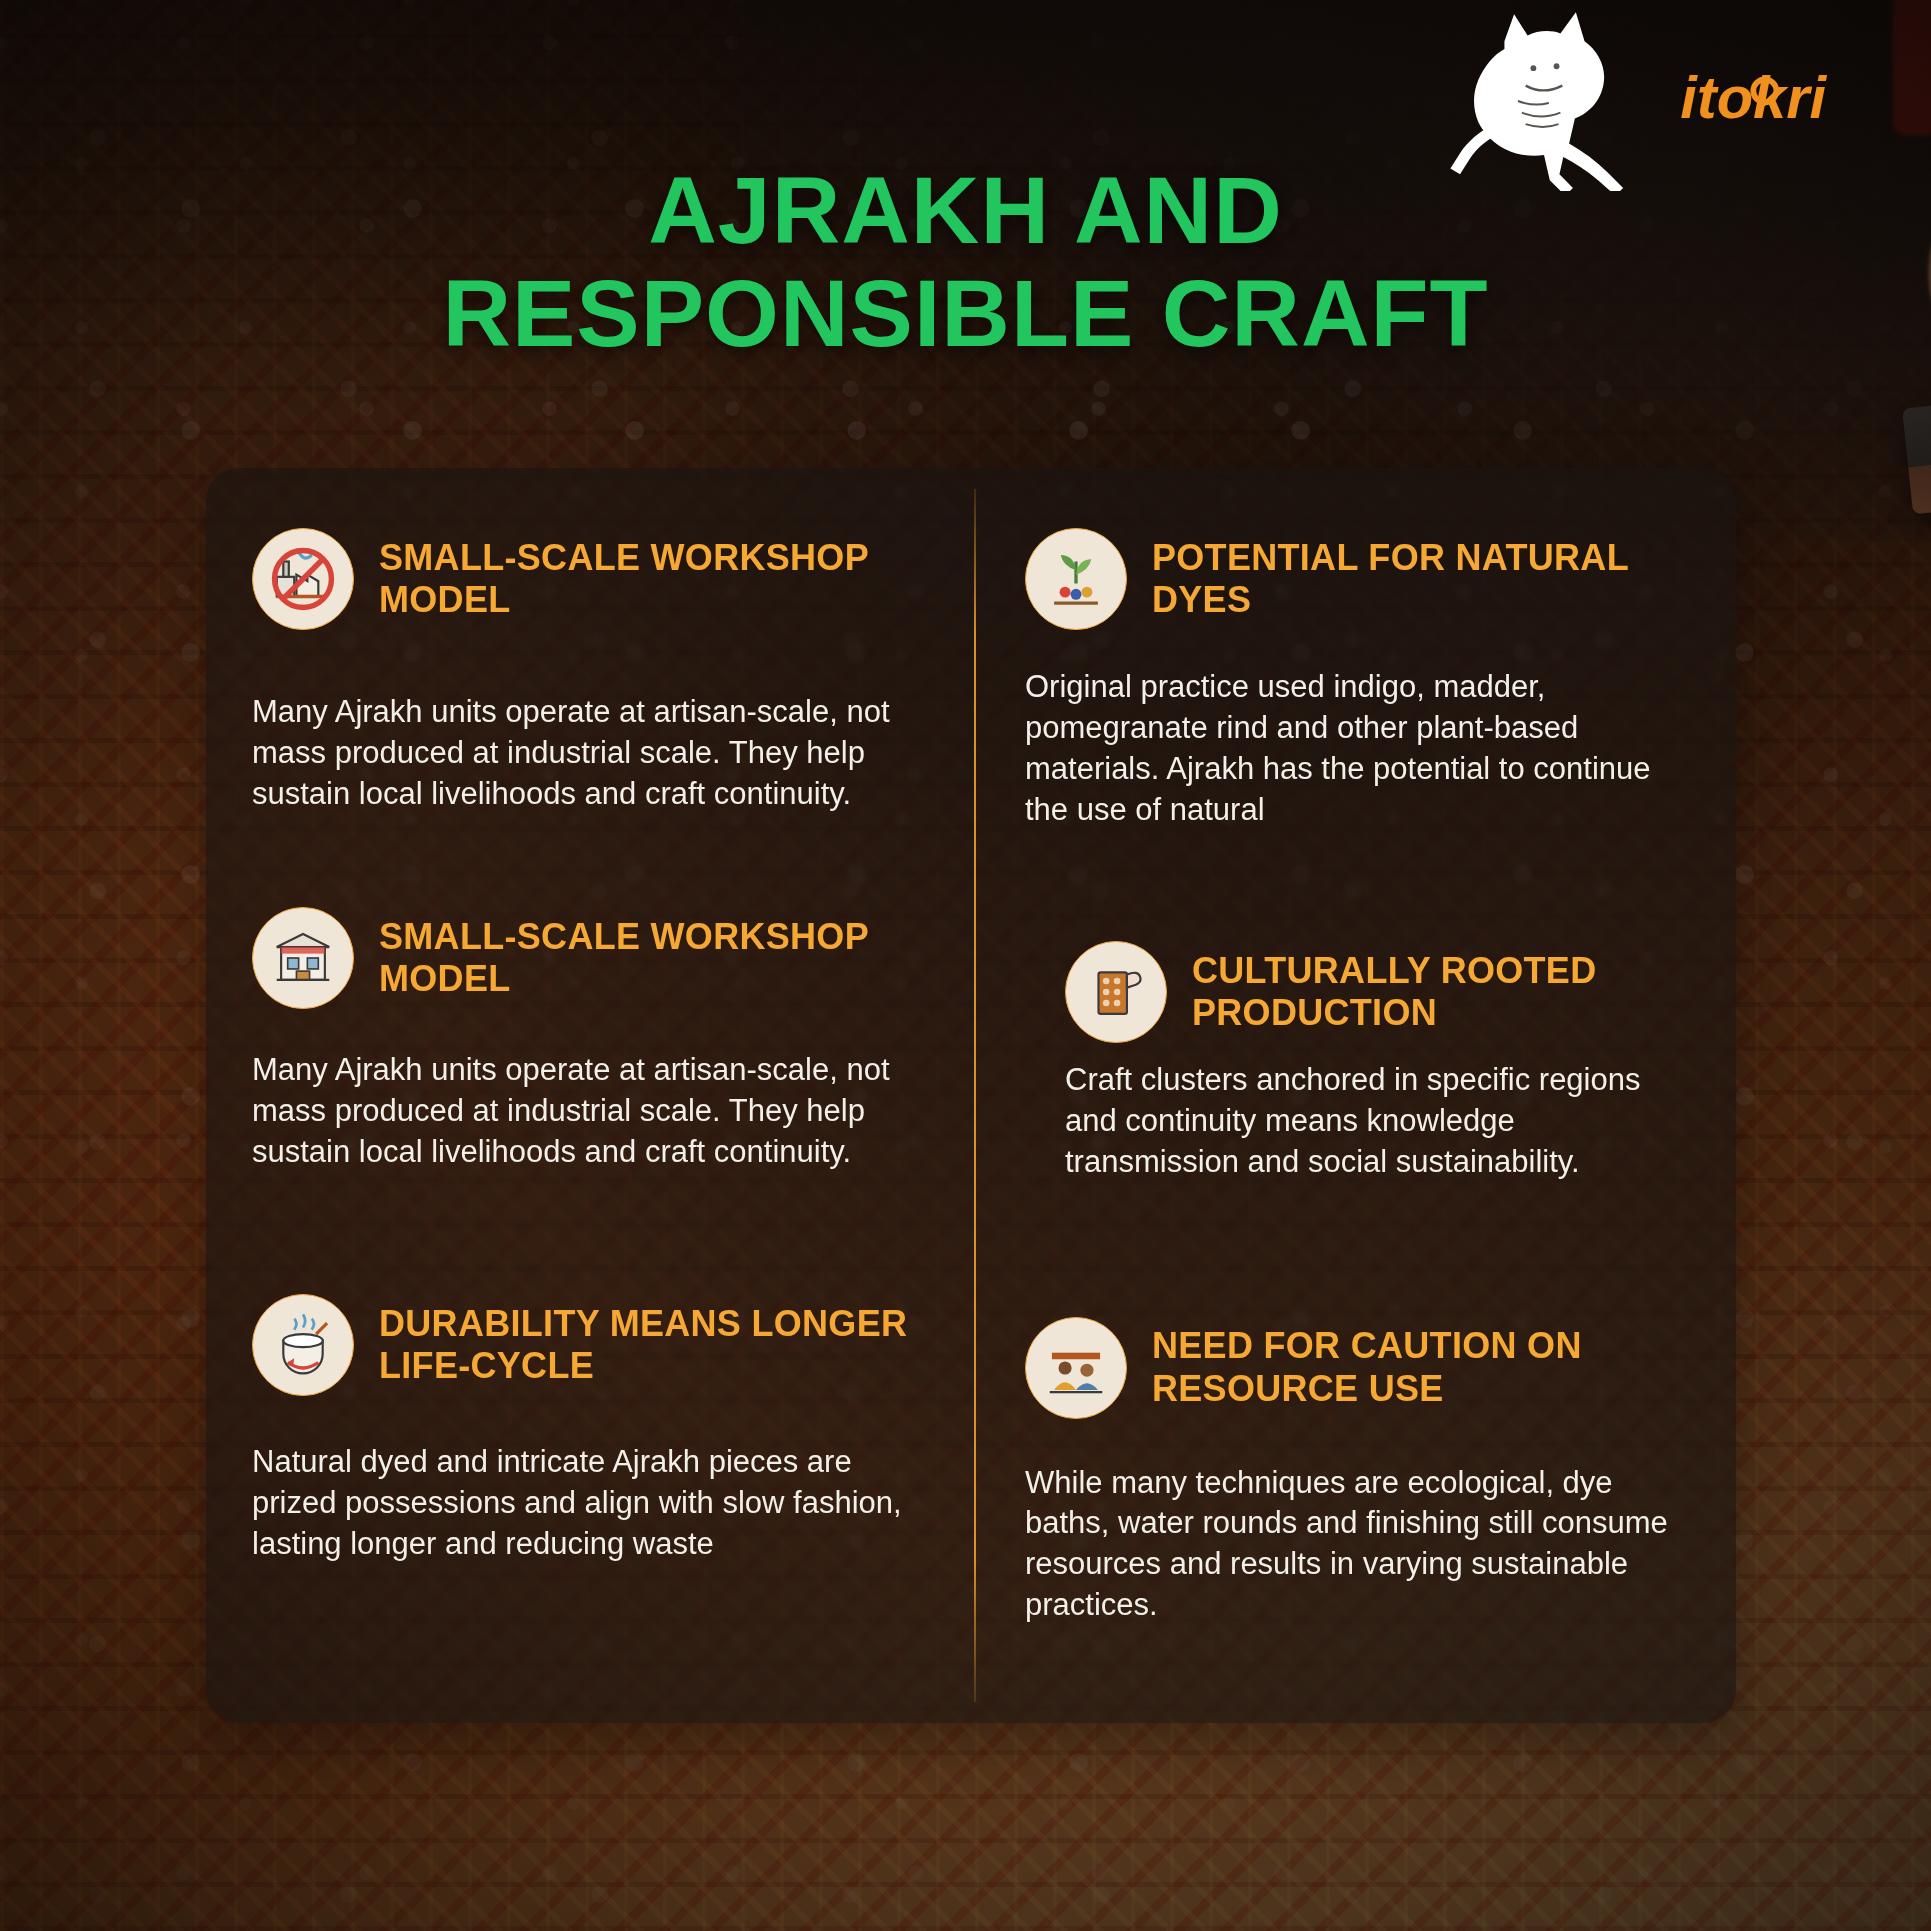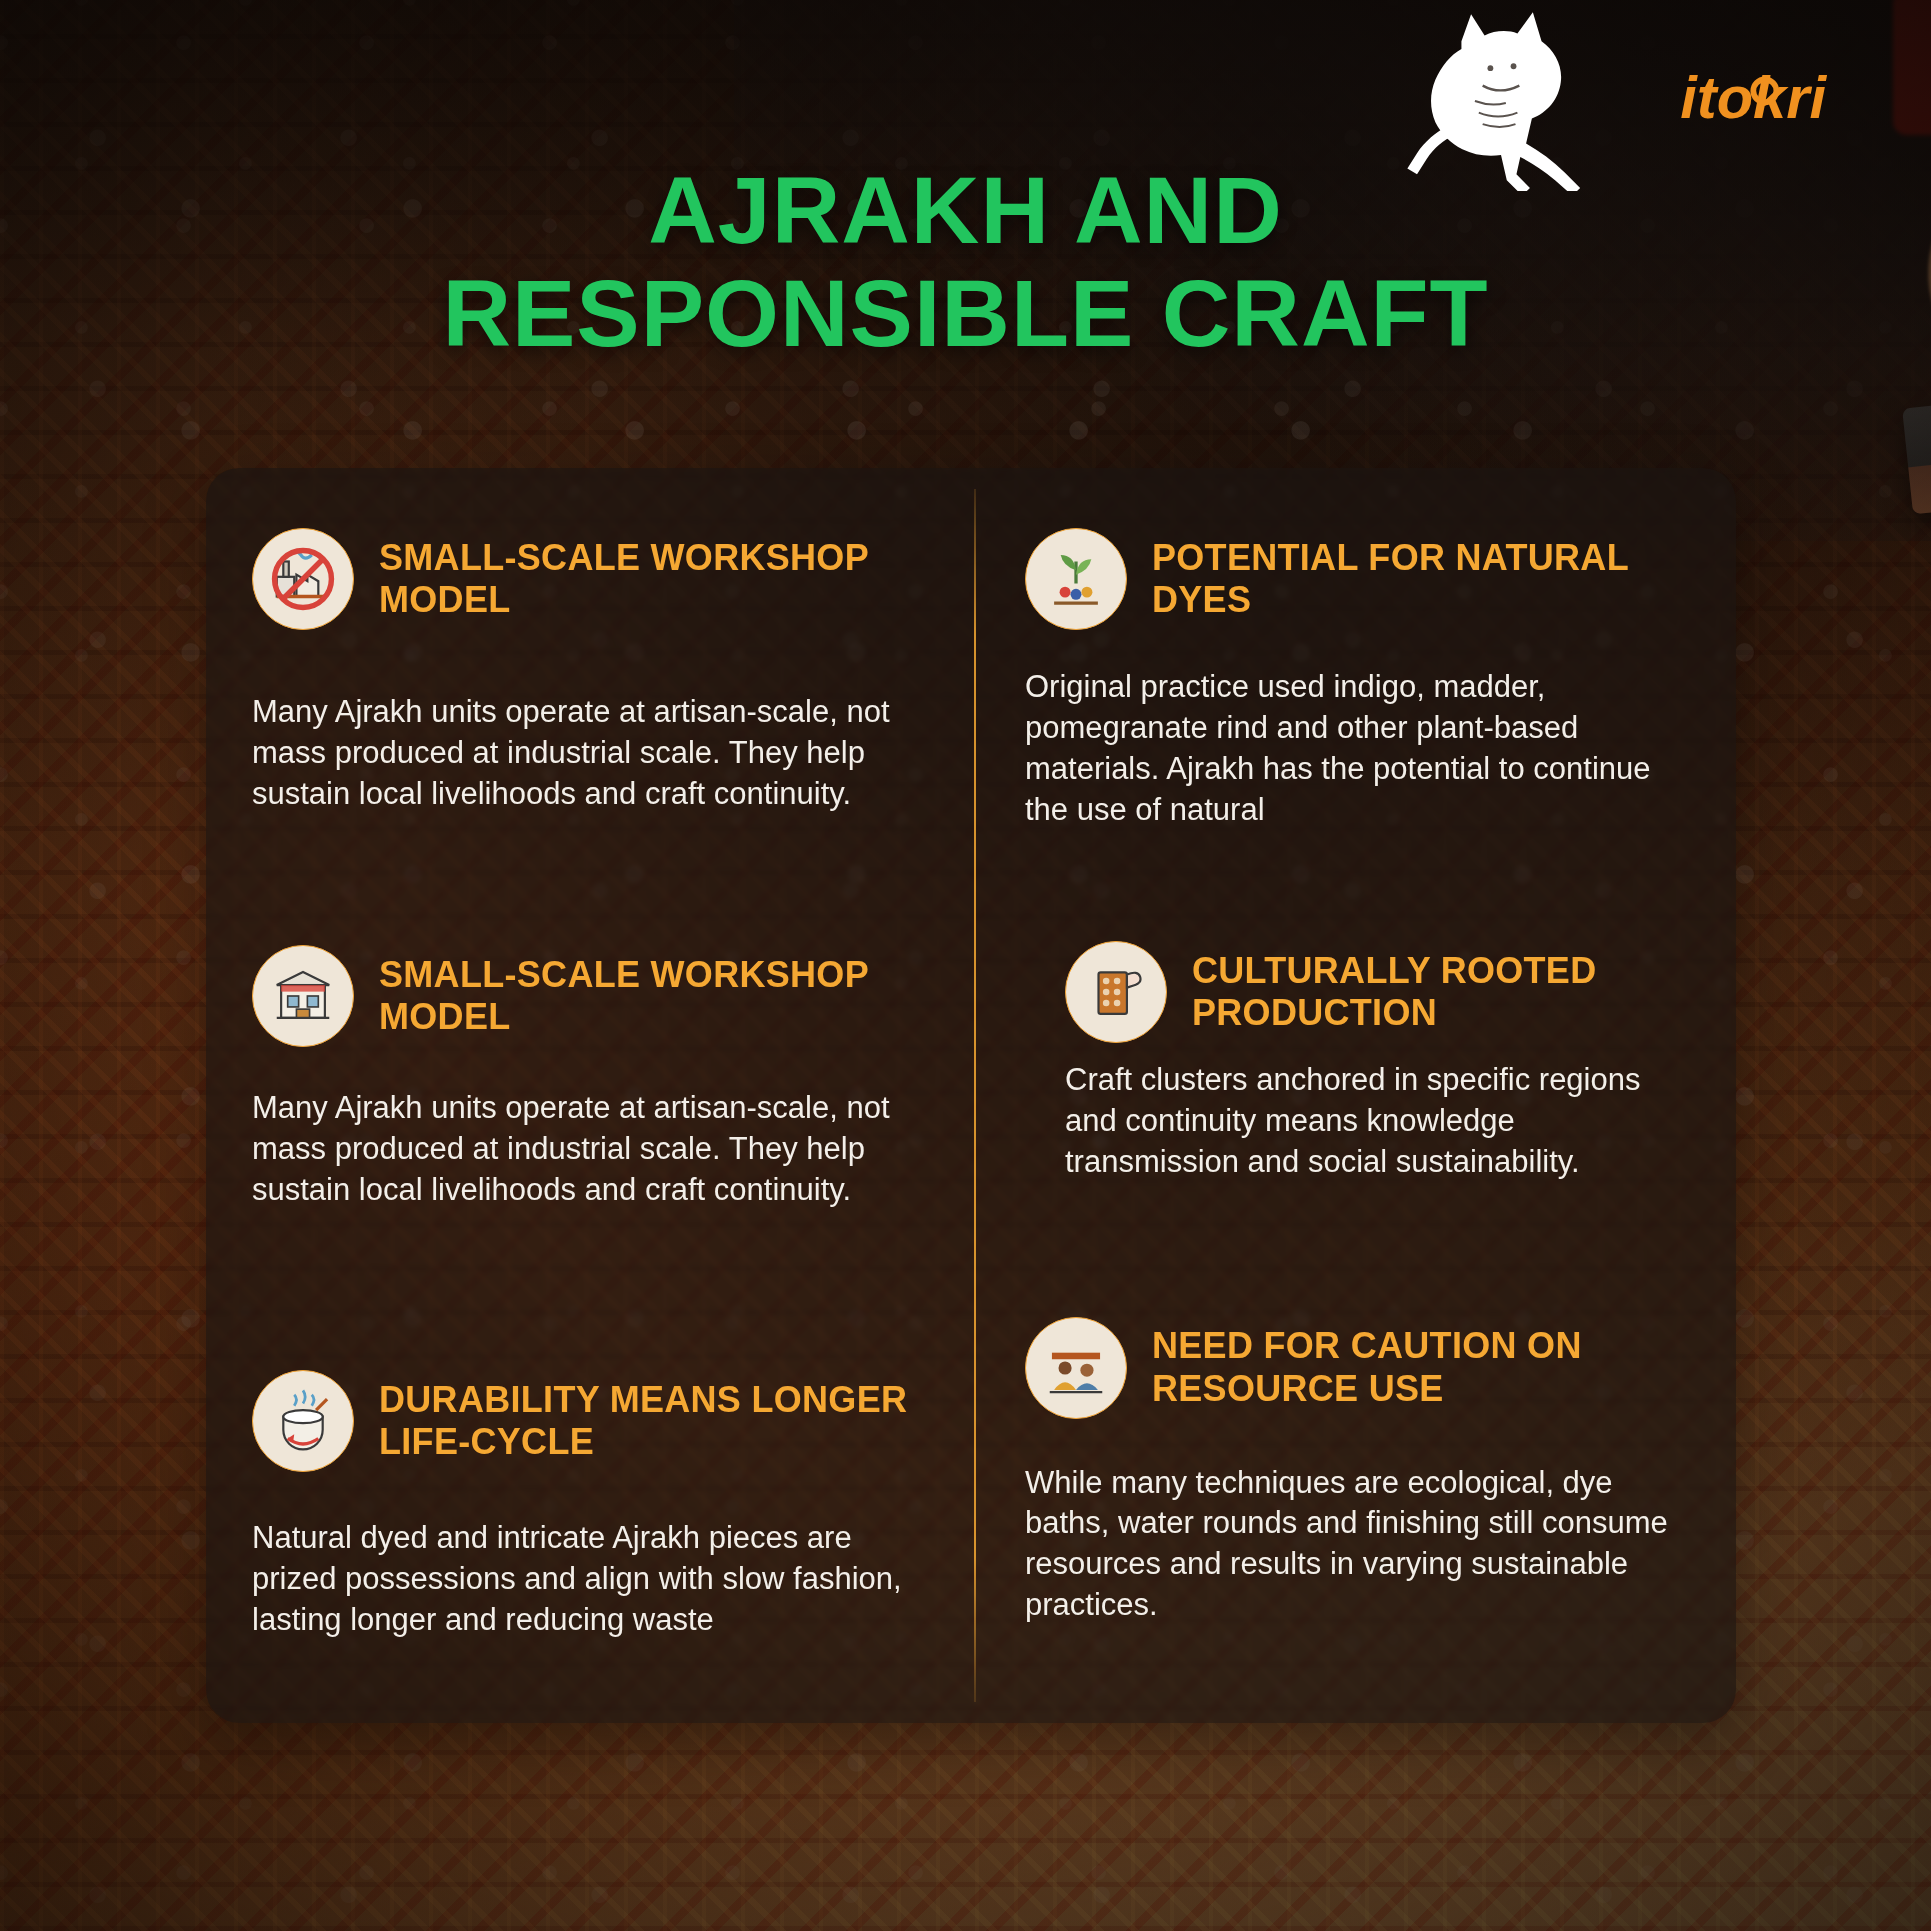--- a/index.html
+++ b/index.html
@@ -84,21 +84,21 @@
     box-shadow: 0 11.6px 23px rgba(0,0,0,0.5);
   }
 
   
   .logo-wrap {
     position: absolute;
     right: 39px; top: 9.7px;
     width: 502px; height: 183px;
     display: flex;
     align-items: center;
-    justify-content: space-between;
+    justify-content: flex-end;
     gap: 25px;
   }
   .logo-cat { width: 222px; height: 179px; }
   .logo-mark { display: block; }
 
   
   .title {
     position: absolute;
     left: 0; right: 0; top: 159px;
     text-align: center;
@@ -136,21 +136,21 @@
     display: flex;
     height: 100%;
     box-sizing: border-box;
     padding: 60px 46px 39px 46px;
   }
   .col {
     flex: 1;
     display: flex;
     flex-direction: column;
   }
-  .col.left { padding-right: 54px; gap: 38px; }
+  .col.left { padding-right: 54px; }
   .col.right { padding-left: 54px; }
 
   .item { margin-bottom: 17.4px; }
   .item-head {
     display: flex;
     align-items: center;
     gap: 25px;
   }
   .icon-circle {
     flex: 0 0 auto;

